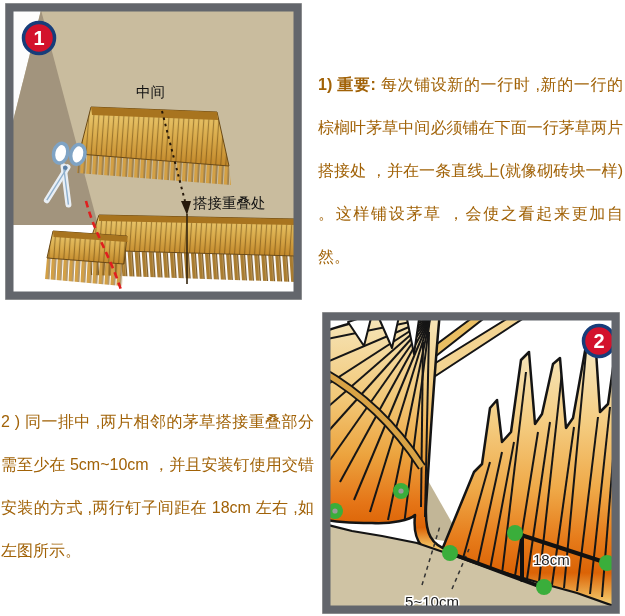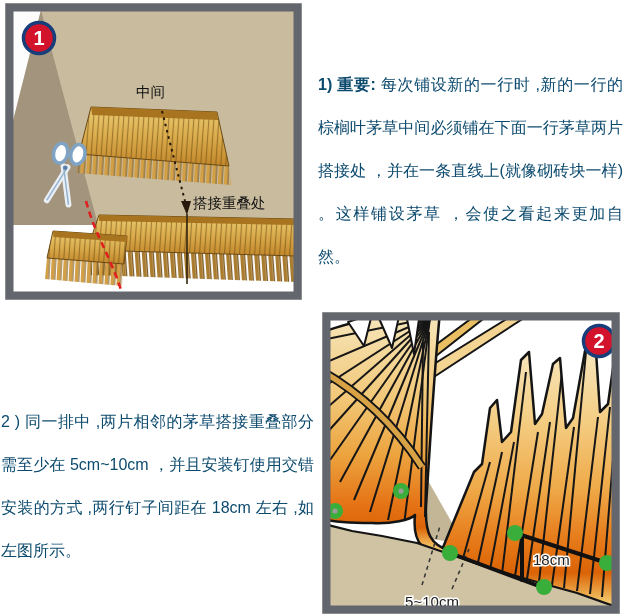--- a/index.html
+++ b/index.html
@@ -1,21 +1,21 @@
 <!DOCTYPE html>
 <html><head>
 <meta charset="utf-8">
 <style>
   html,body{margin:0;padding:0;background:#ffffff;}
   .canvas{position:relative;width:625px;height:616px;background:#fff;overflow:hidden;
           font-family:"Liberation Sans","DejaVu Sans",sans-serif;color:#000;}
   .figure{position:absolute;}
   .fig1{left:5px;top:3px;width:297px;height:297px;}
   .fig2{left:322px;top:312px;width:298px;height:302px;}
-  .instr{position:absolute;text-align:justify;color:#0c4a6e;}
+  .instr{position:absolute;text-align:justify;color:#a16207;}
   .instr1{left:318px;top:47px;width:305px;font-size:16px;line-height:43px;}
   .instr2{left:1px;top:384px;width:313px;font-size:16px;line-height:43px;}
   .bold{font-weight:700;}
   svg{display:block;}
   text{font-family:"Liberation Sans","DejaVu Sans",sans-serif;}
   .halo{paint-order:stroke;stroke:#ffffff;stroke-width:3px;}
 </style>
 </head>
 <body>
 

